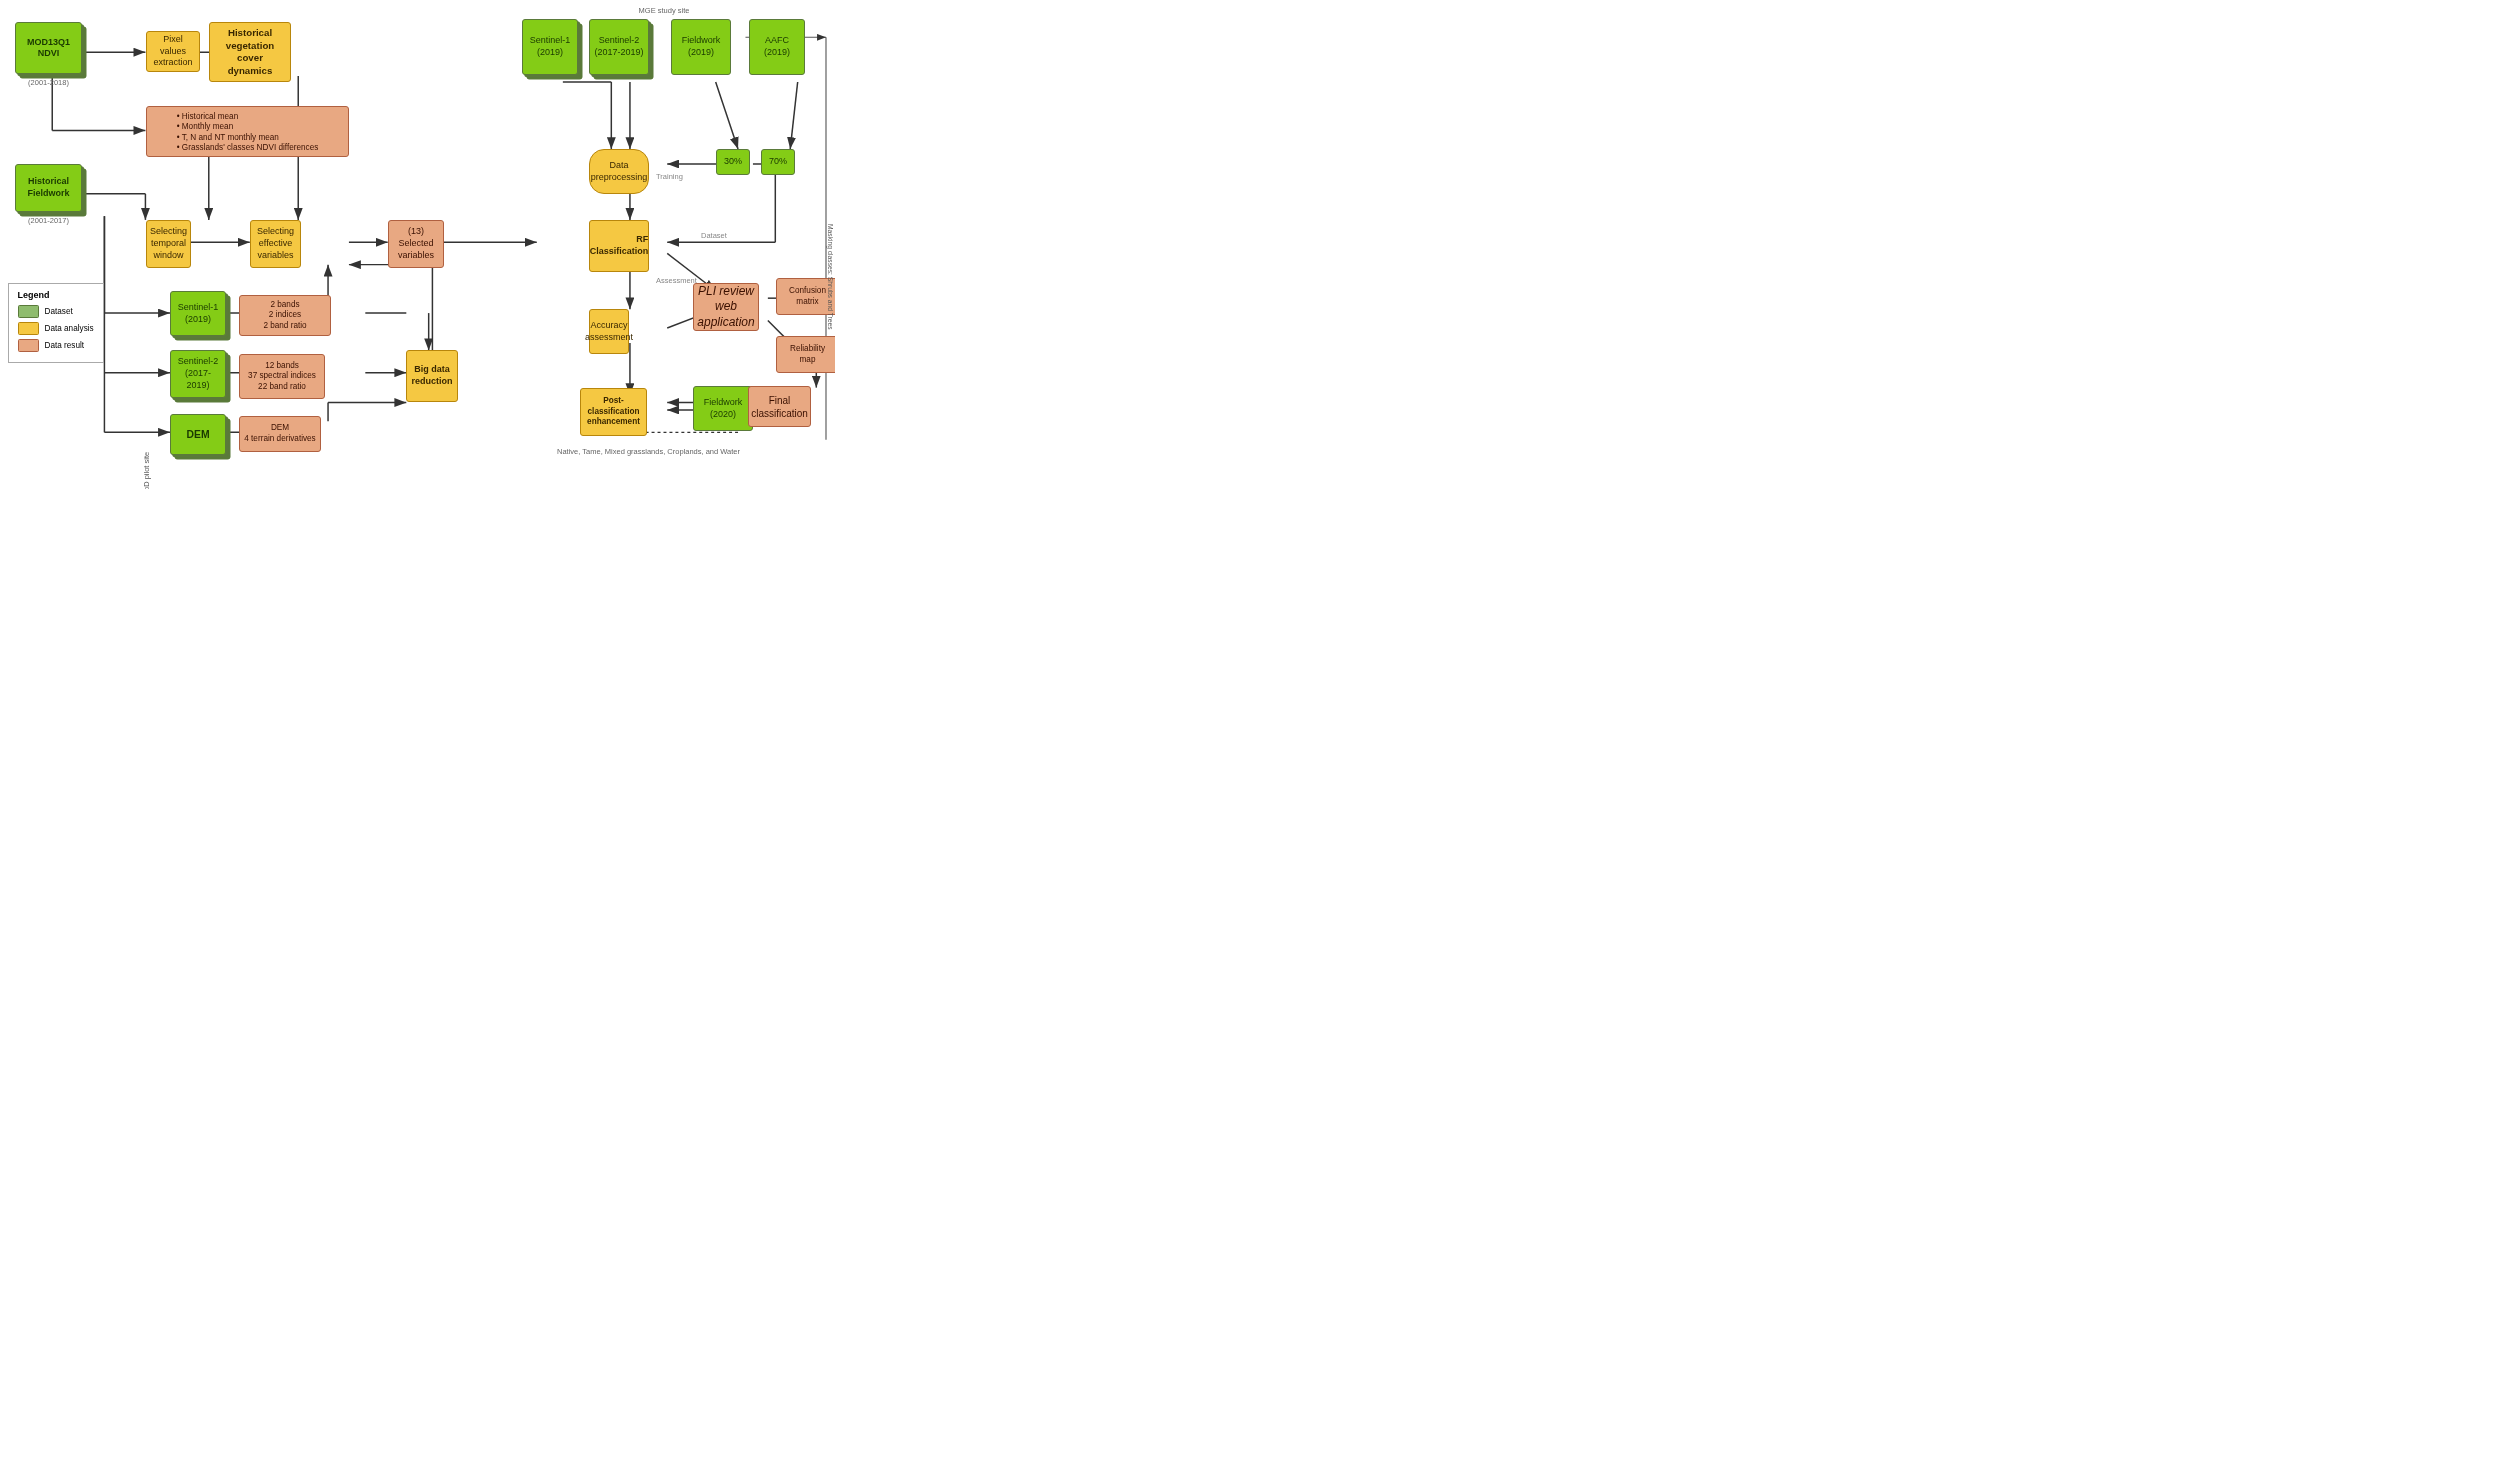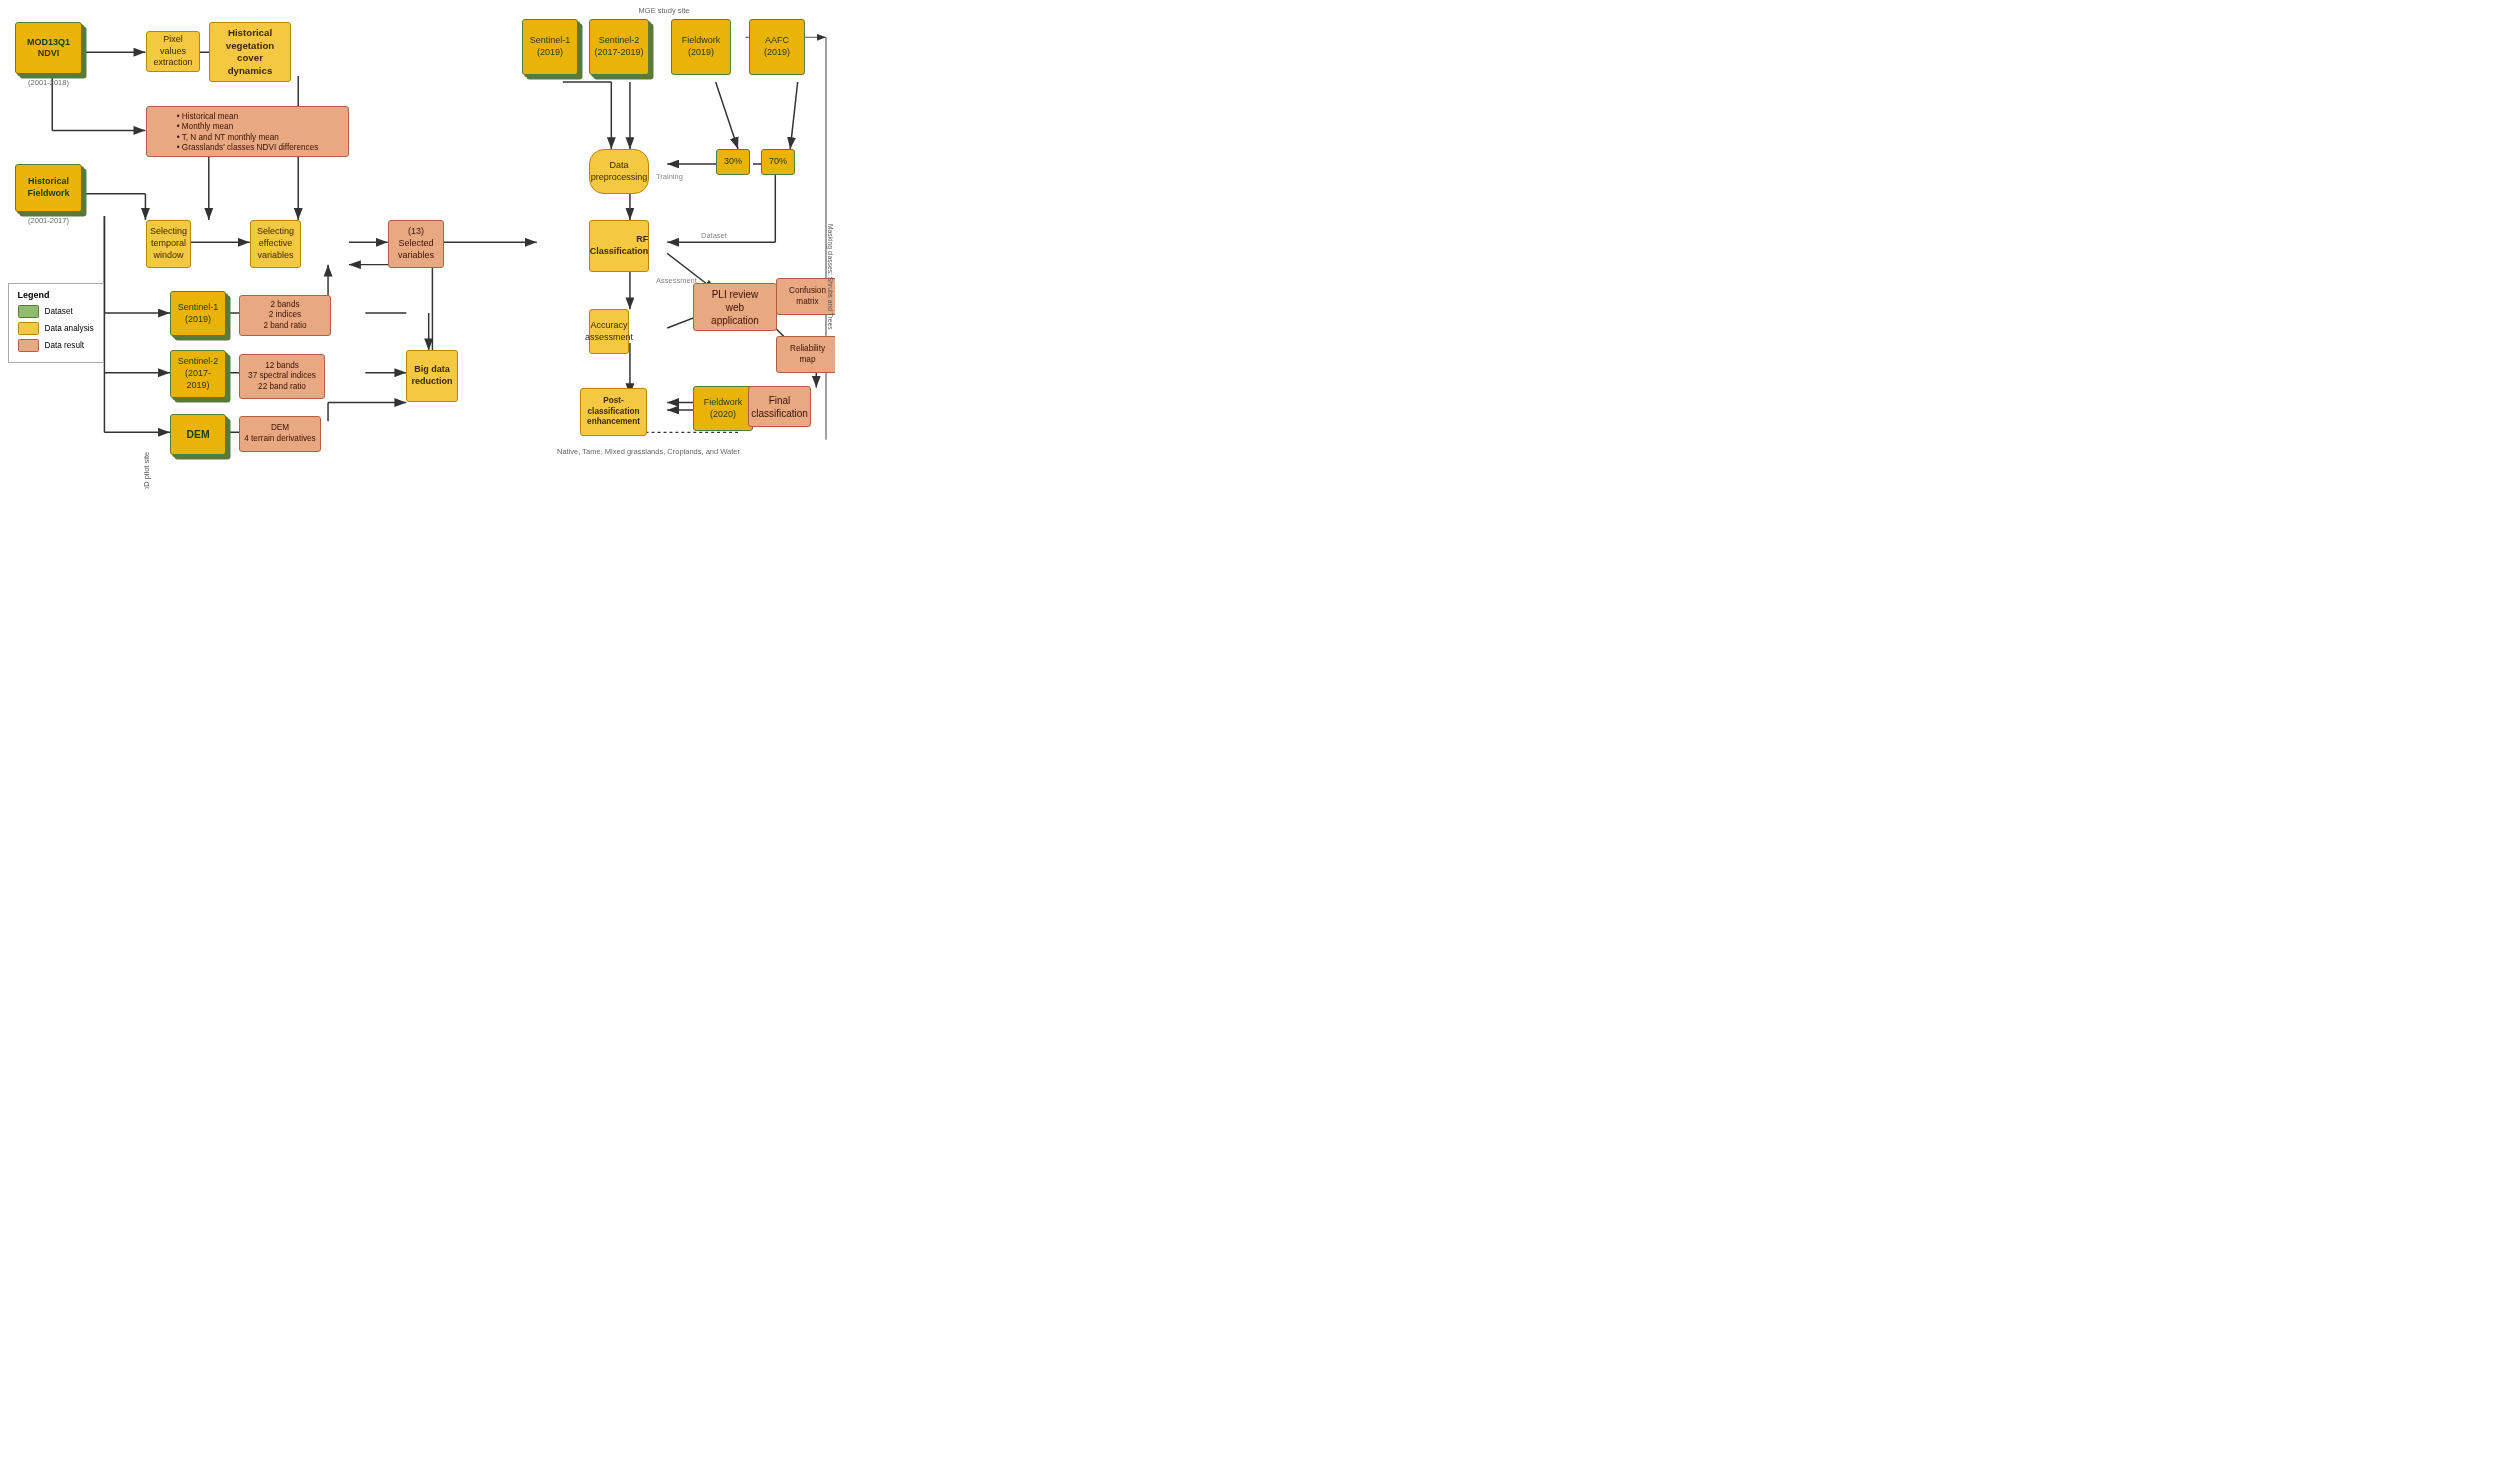--- a/index.html
+++ b/index.html
@@ -24,21 +24,21 @@
       align-items: center;
       justify-content: center;
       text-align: center;
       border: 1.5px solid #555;
       border-radius: 3px;
       font-size: 9px;
       line-height: 1.3;
       padding: 3px;
     }
     .box-green {
-      background: #eab308;
+      background: #84cc16;
       border-color: #5a7a3a;
       color: #1a3a00;
     }
     .box-yellow {
       background: #f5c842;
       border-color: #b8860b;
       color: #3a2800;
     }
     .box-salmon {
       background: #e8a882;
@@ -299,21 +299,21 @@
   </div>
 
   <div class="box box-yellow" style="left:589px; top:309px; width:40px; height:45px; font-weight:normal;">
     <span>Accuracy<br>assessment</span>
   </div>
 
   <div class="box box-yellow" style="left:580px; top:388px; width:67px; height:48px; font-size:8.2px; font-weight:bold;">
     <span>Post-<br>classification<br>enhancement</span>
   </div>
 
-  <div class="box box-salmon" style="left:693px; top:283px; width:84px; height:48px; font-size:10px;">
+  <div class="box box-salmon" style="left:693px; top:283px; width:66px; height:48px; font-size:12px;font-style:italic;">
     <span>PLI review<br>web<br>application</span>
   </div>
 
   <div class="box box-salmon" style="left:776px; top:278px; width:63px; height:37px; font-size:8.2px;">
     <span>Confusion<br>matrix</span>
   </div>
 
   <div class="box box-salmon" style="left:776px; top:336px; width:63px; height:37px; font-size:8.2px;">
     <span>Reliability<br>map</span>
   </div>

